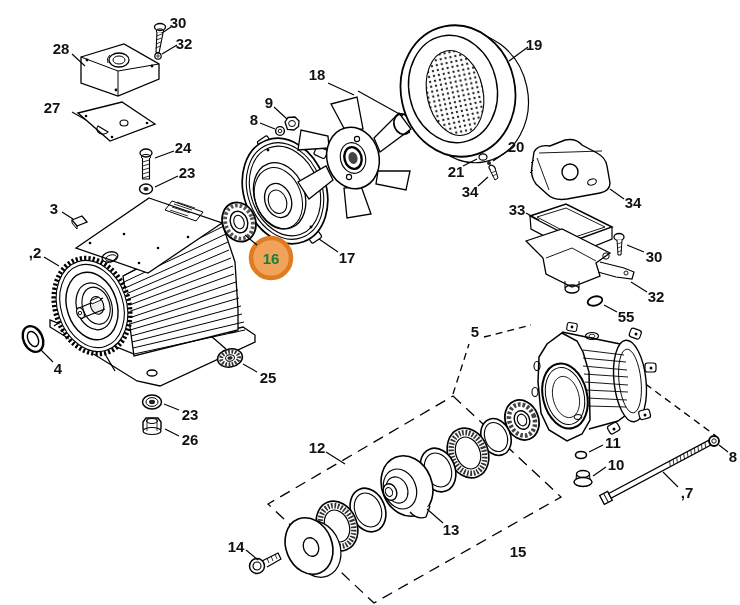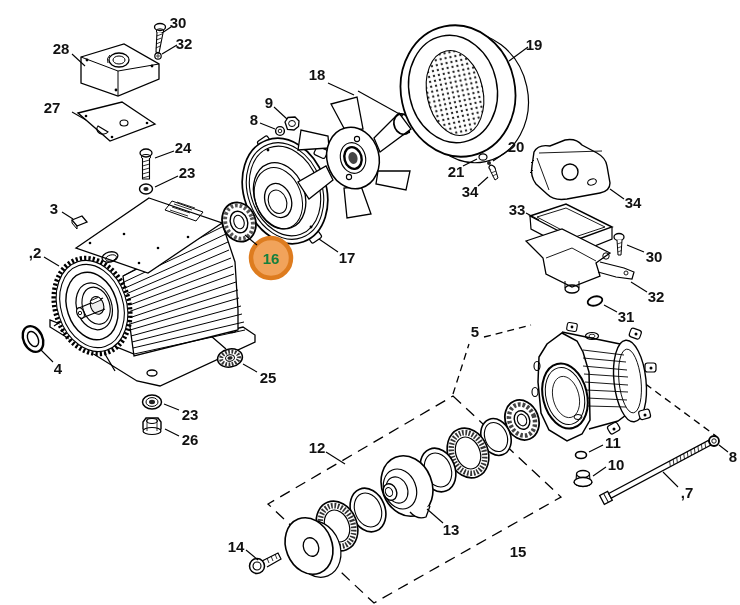--- a/index.html
+++ b/index.html
@@ -432,21 +432,21 @@
 <div class="lbl" style="left:341px;top:257px">17</div>
 <div class="lbl hl" style="left:265px;top:258px">16</div>
 <div class="lbl" style="left:528px;top:44px">19</div>
 <div class="lbl" style="left:510px;top:146px">20</div>
 <div class="lbl" style="left:450px;top:171px">21</div>
 <div class="lbl" style="left:464px;top:191px">34</div>
 <div class="lbl" style="left:627px;top:202px">34</div>
 <div class="lbl" style="left:511px;top:209px">33</div>
 <div class="lbl" style="left:648px;top:256px">30</div>
 <div class="lbl" style="left:650px;top:296px">32</div>
-<div class="lbl" style="left:620px;top:316px">31</div>
+<div class="lbl" style="left:620px;top:316px">55</div>
 <div class="lbl" style="left:469px;top:331px">5</div>
 <div class="lbl" style="left:607px;top:442px">11</div>
 <div class="lbl" style="left:610px;top:464px">10</div>
 <div class="lbl" style="left:727px;top:456px">8</div>
 <div class="lbl" style="left:681px;top:492px">,7</div>
 <div class="lbl" style="left:311px;top:447px">12</div>
 <div class="lbl" style="left:445px;top:529px">13</div>
 <div class="lbl" style="left:512px;top:551px">15</div>
 <div class="lbl" style="left:230px;top:546px">14</div>
 <div class="lbl" style="left:262px;top:377px">25</div>

